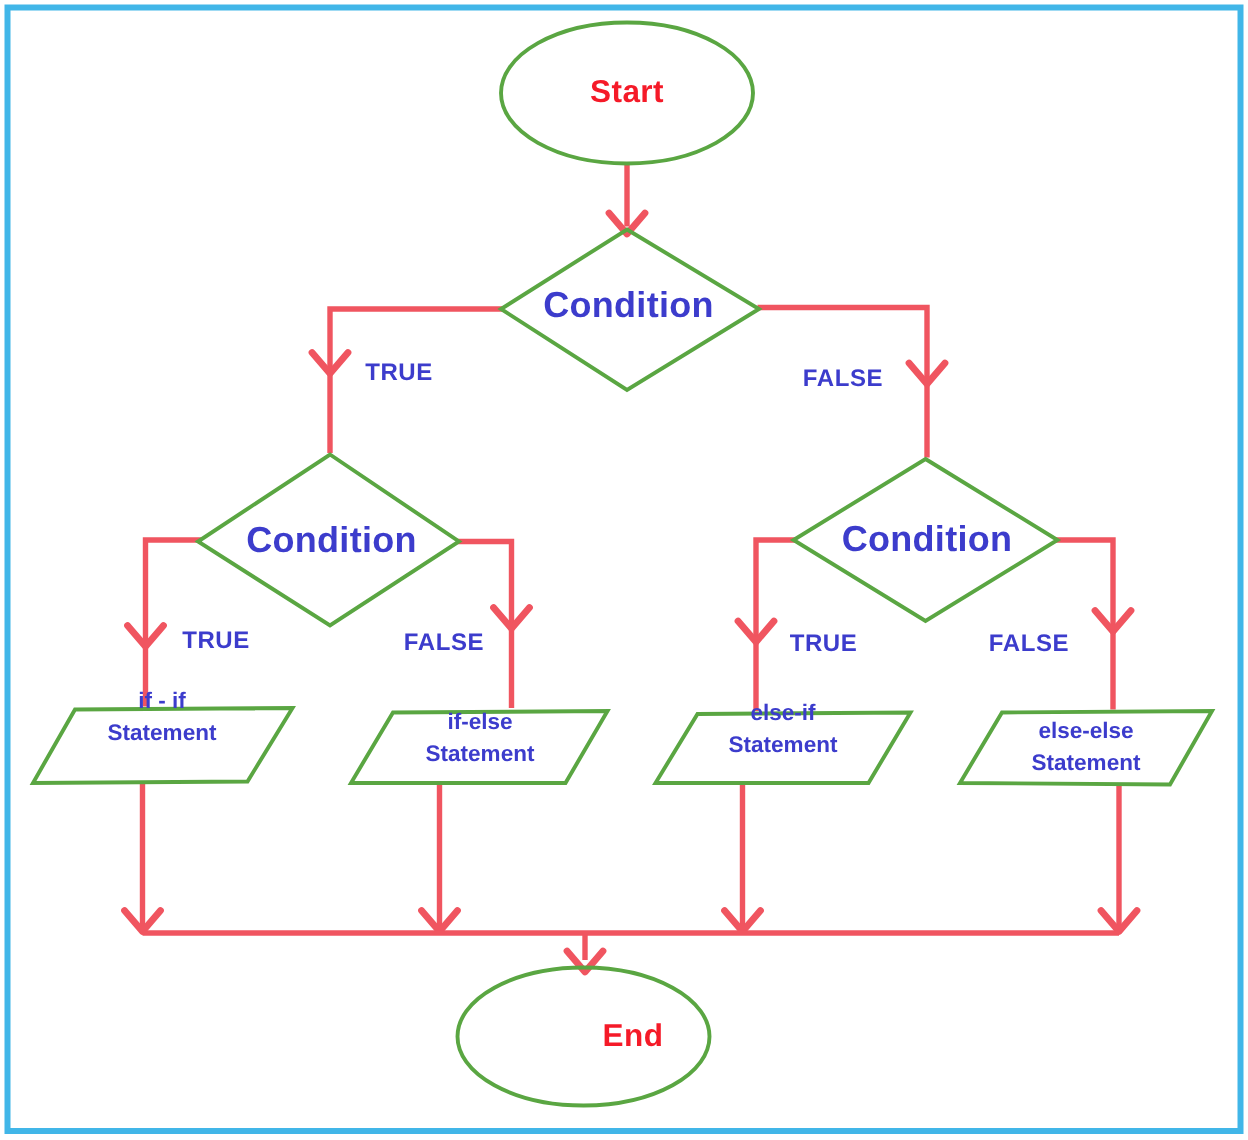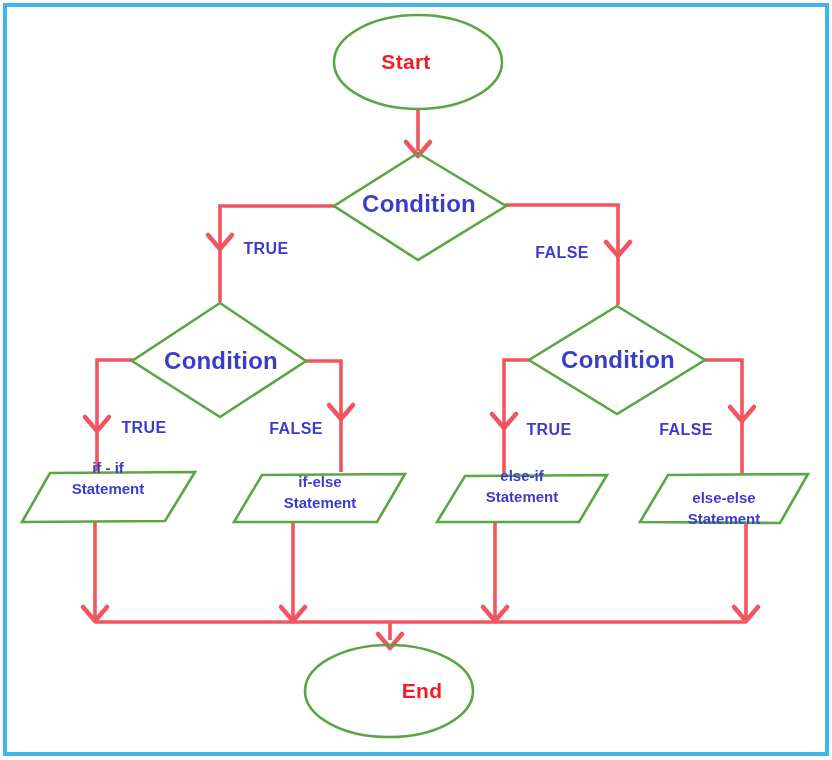--- a/index.html
+++ b/index.html
@@ -86,21 +86,21 @@
   <polygon class="green-shape" points="617,306 705,360 617,414 529,360"></polygon>
 
   <polygon class="green-shape" points="50,473 195,472 165,521 22,522"></polygon>
   <polygon class="green-shape" points="262,475 405,474 377,522 234,522"></polygon>
   <polygon class="green-shape" points="465,476 607,475 579,522 437,522"></polygon>
   <polygon class="green-shape" points="668,475 808,474 780,523 640,522"></polygon>
 
   <ellipse class="green-shape" cx="389" cy="691" rx="84" ry="46"></ellipse>
 </svg>
 
-<div class="lbl terminal-label" style="left:406px;top:62px;">Start</div>
+<div class="lbl terminal-label" style="left:418px;top:62px;">Start</div>
 <div class="lbl cond-label" style="left:419px;top:204px;">Condition</div>
 <div class="lbl cond-label" style="left:221px;top:361px;">Condition</div>
 <div class="lbl cond-label" style="left:618px;top:360px;">Condition</div>
 
 <div class="lbl branch-label" style="left:266px;top:249px;">TRUE</div>
 <div class="lbl branch-label" style="left:562px;top:253px;">FALSE</div>
 <div class="lbl branch-label" style="left:144px;top:428px;">TRUE</div>
 <div class="lbl branch-label" style="left:296px;top:429px;">FALSE</div>
 <div class="lbl branch-label" style="left:549px;top:430px;">TRUE</div>
 <div class="lbl branch-label" style="left:686px;top:430px;">FALSE</div>
@@ -110,18 +110,18 @@
   <div>Statement</div>
 </div>
 <div class="lbl io-label" style="left:320px;top:492px;">
   <div>if-else</div>
   <div>Statement</div>
 </div>
 <div class="lbl io-label" style="left:522px;top:486px;">
   <div>else-if</div>
   <div>Statement</div>
 </div>
-<div class="lbl io-label" style="left:724px;top:498px;margin-top:10px;">
+<div class="lbl io-label" style="left:724px;top:498px;">
   <div>else-else</div>
   <div>Statement</div>
 </div>
 
 <div class="lbl terminal-label" style="left:390px;top:691px;margin-left:32px;">End</div>
 
 </body></html>

